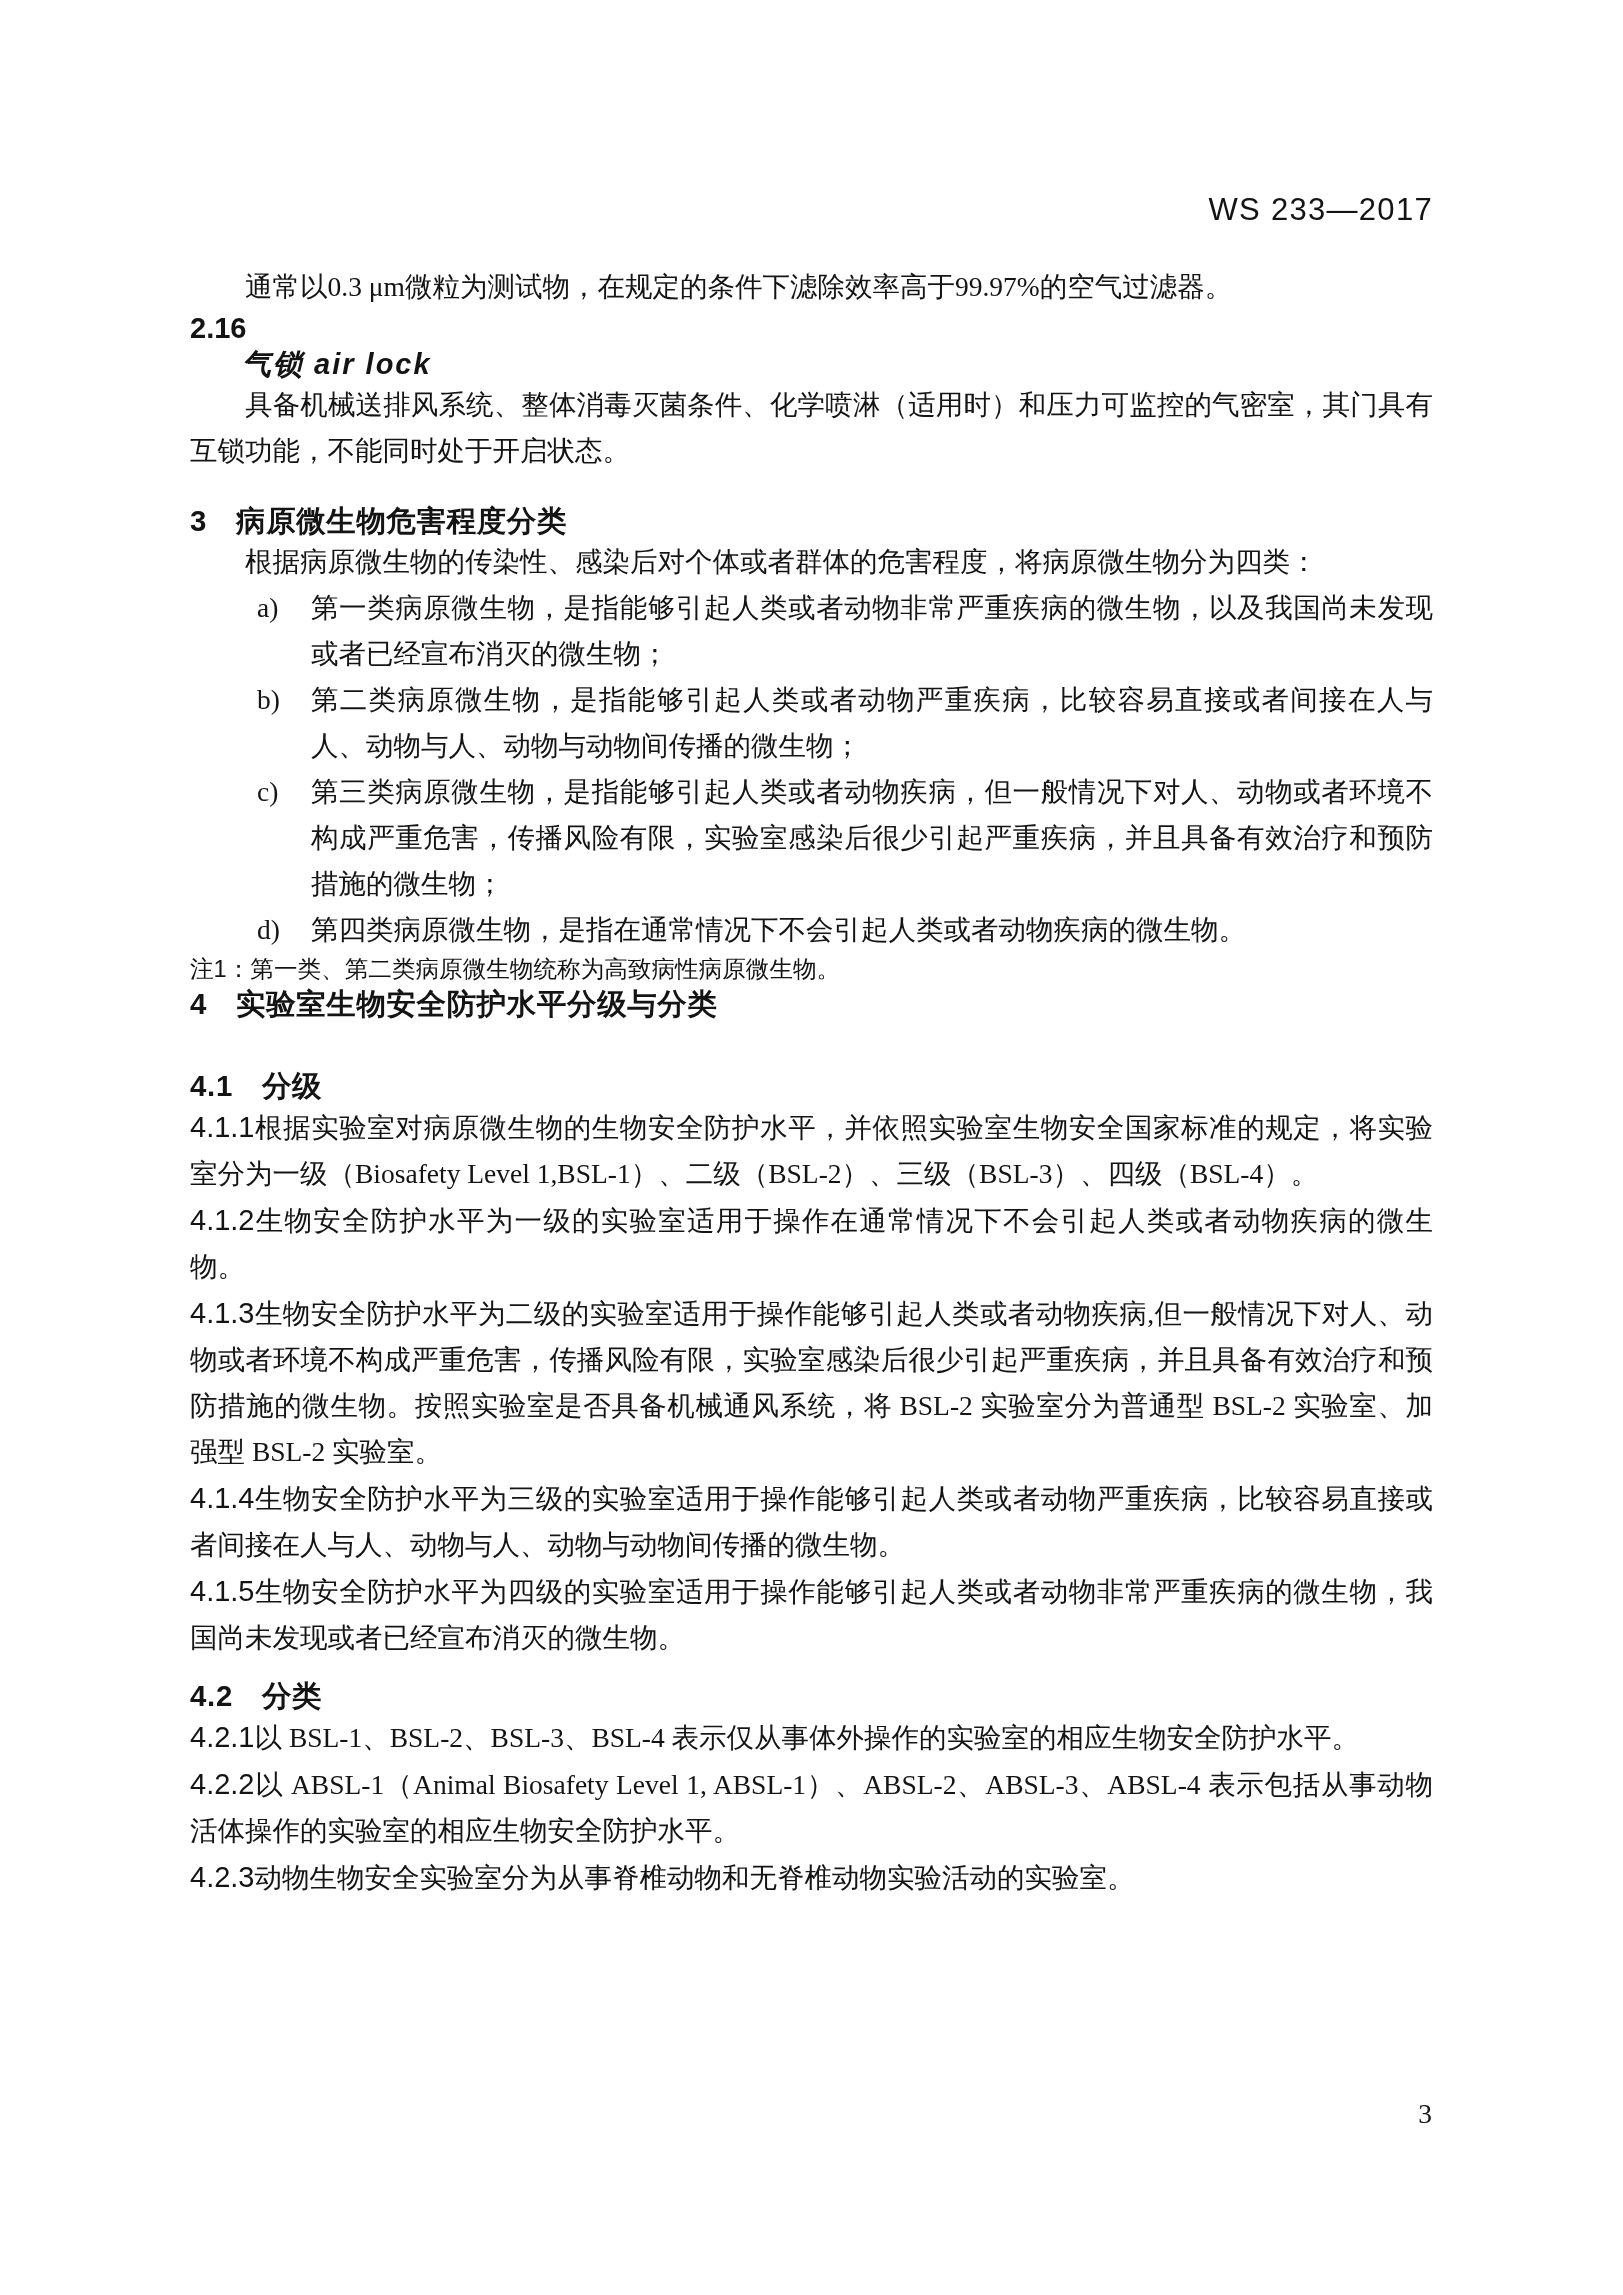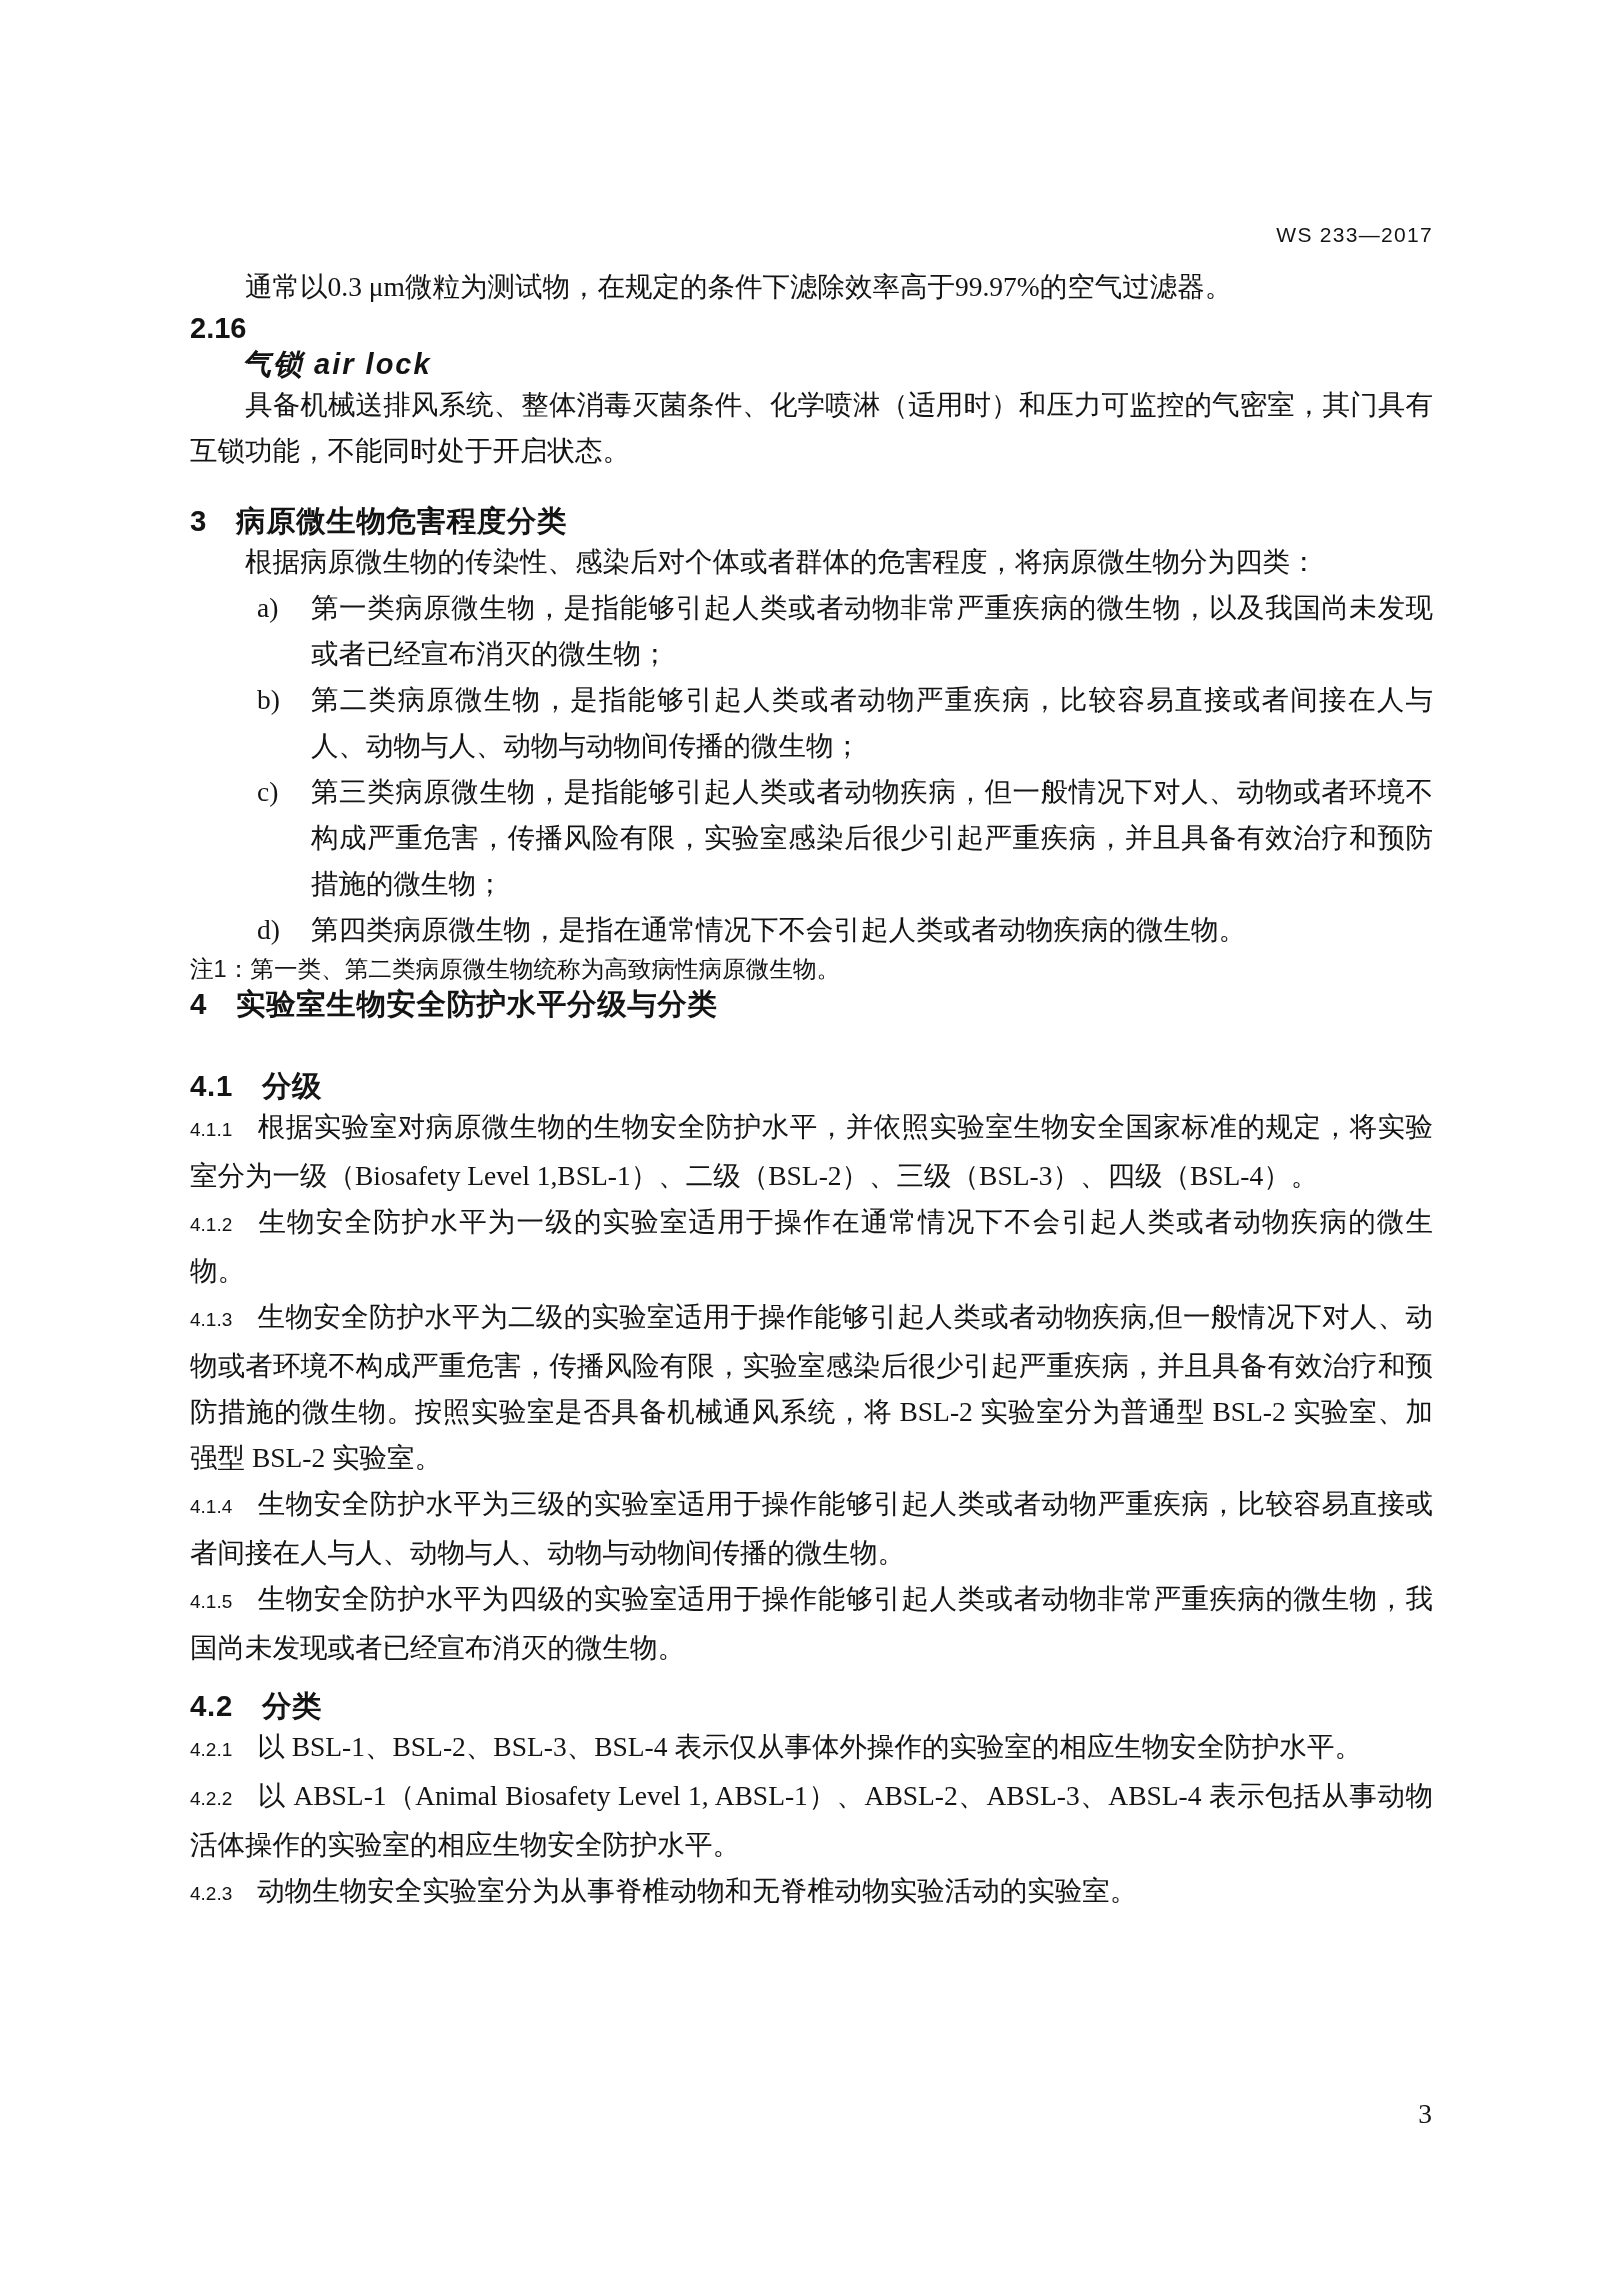--- a/index.html
+++ b/index.html
@@ -13,25 +13,24 @@
     font-family:"Liberation Serif","DejaVu Serif",serif;
     font-size:27.5px;
     line-height:46px;
     overflow:hidden;
   }
   .doc-header{
     position:absolute;
     top:193px;
     right:190px;
     font-family:"Liberation Sans","DejaVu Sans",sans-serif;
-    font-size:21px;
+    font-size:31px;
     line-height:33px;
     letter-spacing:1.3px;
     font-weight:500;
-    margin-top:25px;
   }
   .content{
     position:absolute;
     left:190px;
     top:8px;
     width:1243px;
     padding-top:256px;
   }
   .content p{margin:0;}
   .body-para{
@@ -87,22 +86,21 @@
   }
   .note-label{
     font-family:"Liberation Sans","DejaVu Sans",sans-serif;
     font-weight:400;
   }
   .clause-para{
     text-align:justify;
   }
   .clause-para .c-num{
     font-family:"Liberation Sans","DejaVu Sans",sans-serif;
-    font-size:19px;
-    margin-right:25px;
+    font-size:29px;
     font-weight:500;
     white-space:nowrap;
   }
   .mt40{margin-top:26px;}
   .page-number{
     position:absolute;
     top:2097px;
     right:191px;
     font-size:27.5px;
     line-height:33px;

